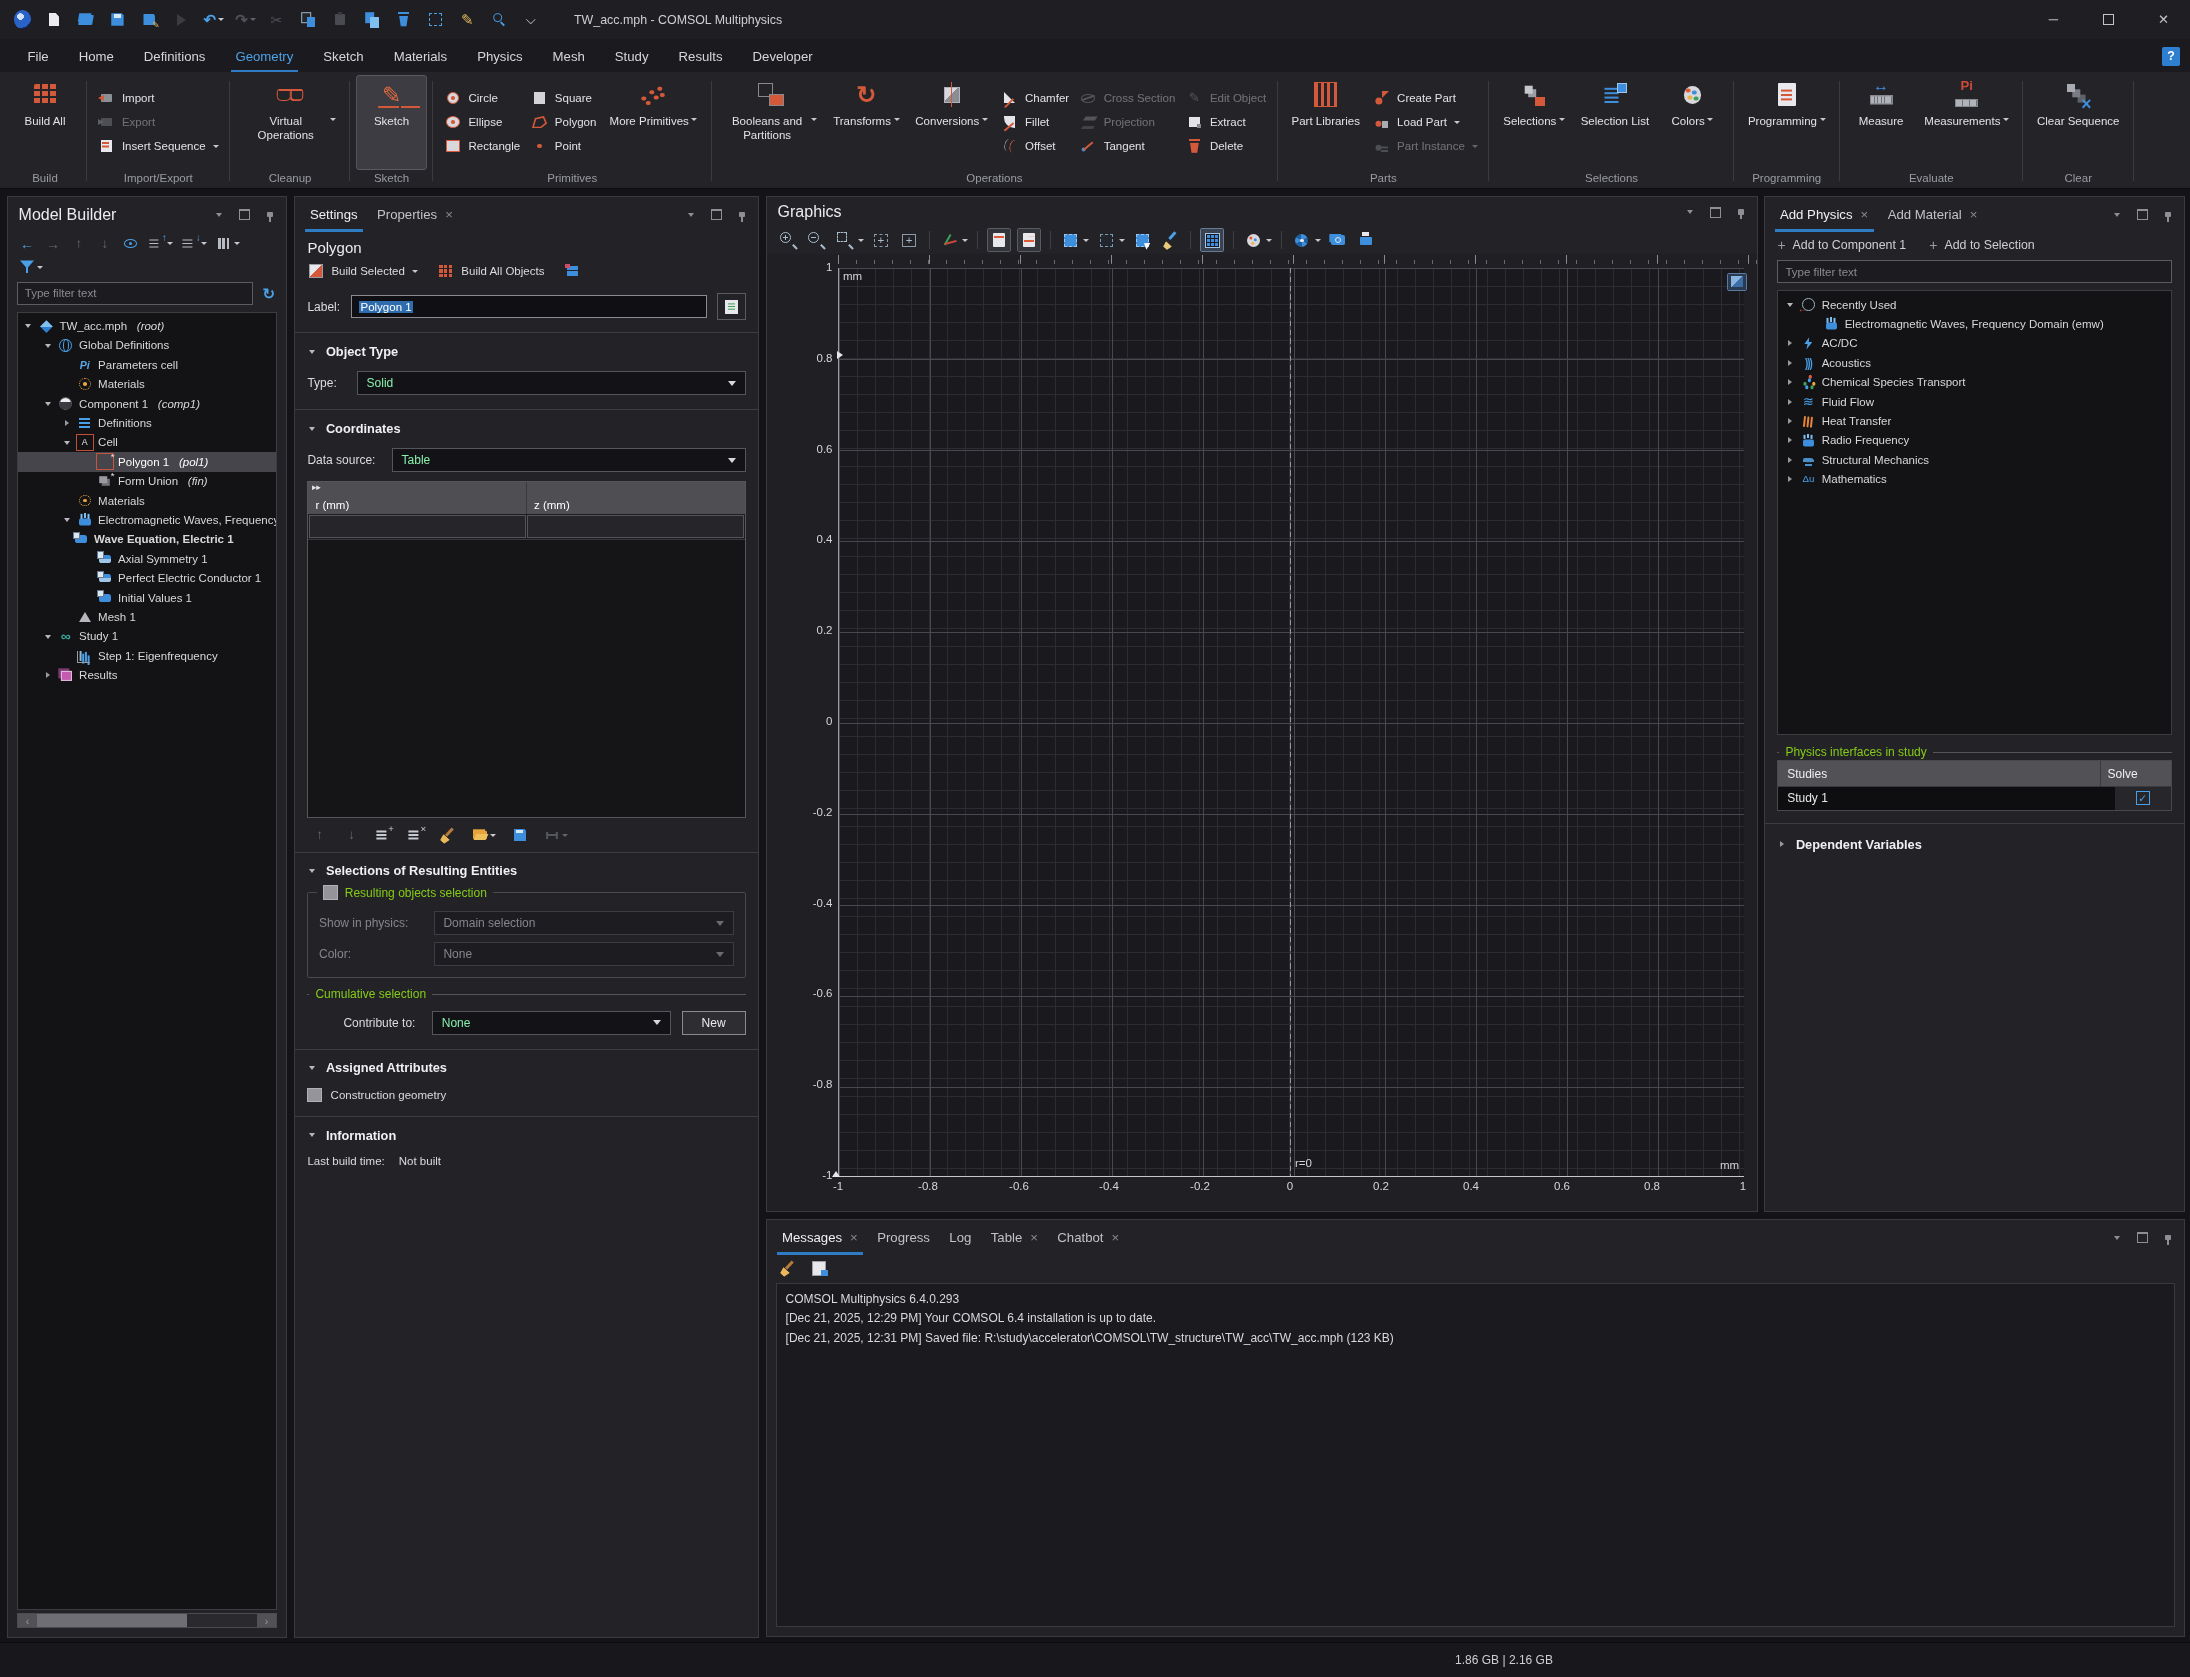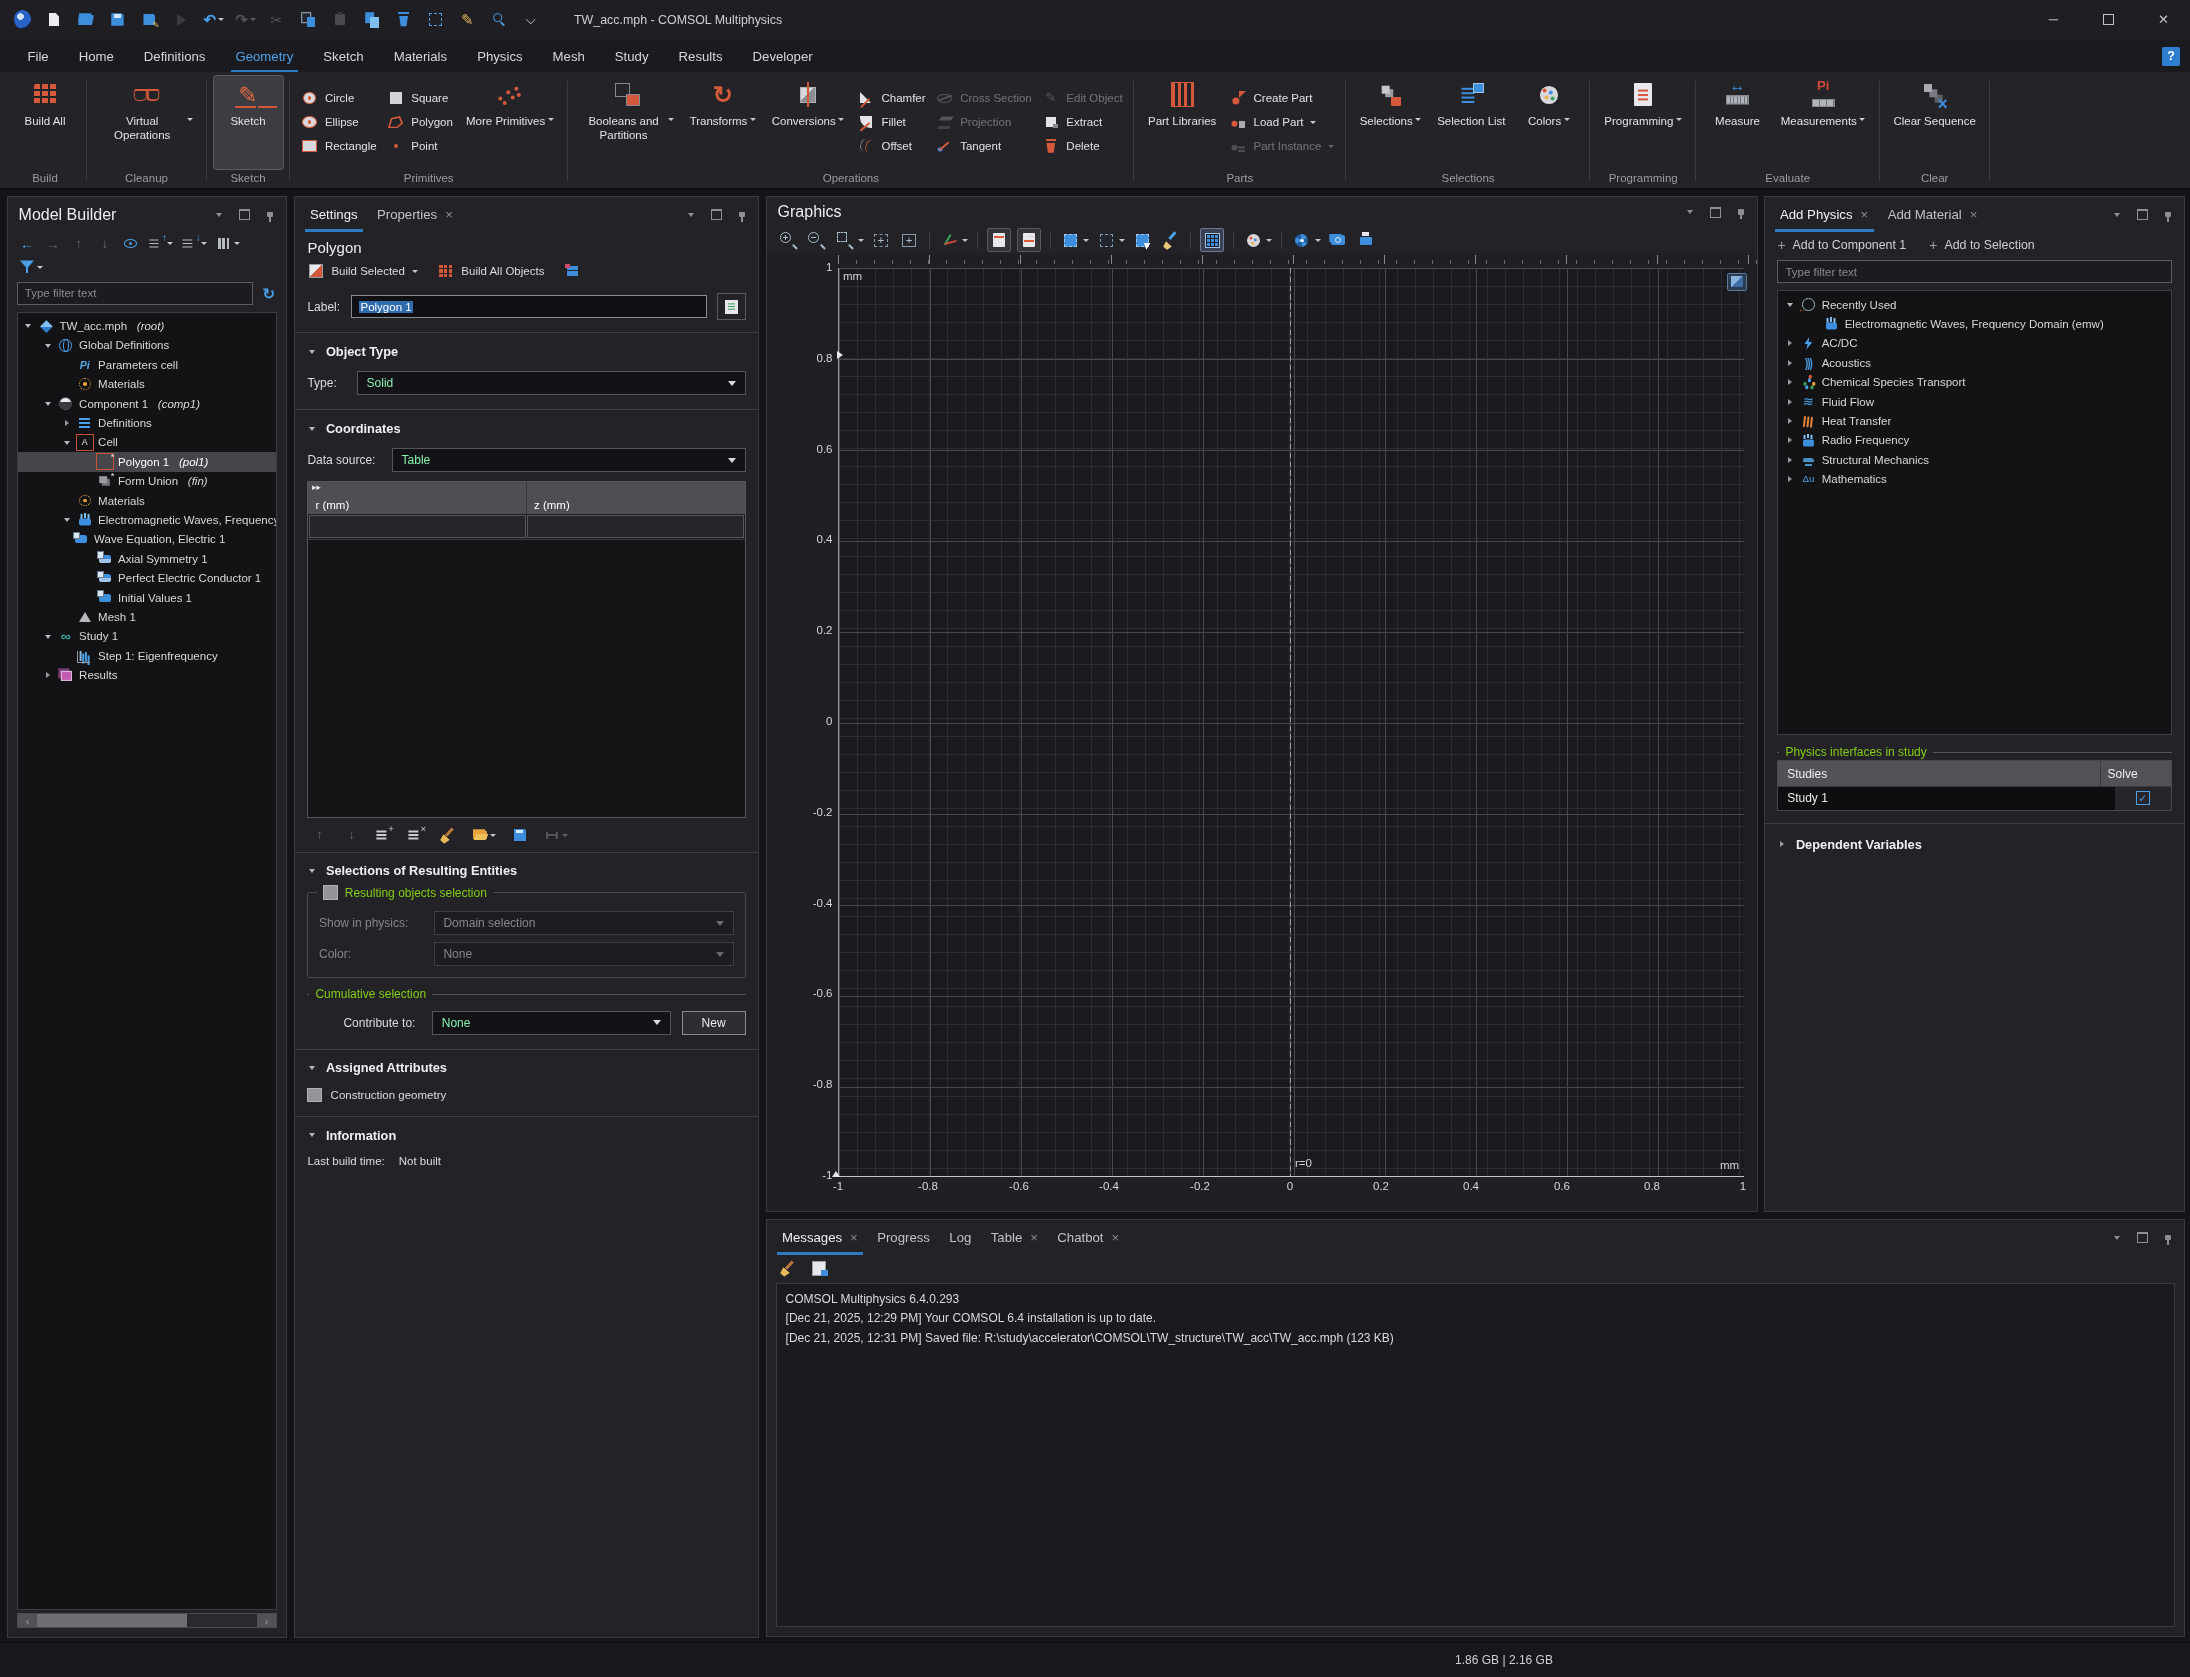--- a/index.html
+++ b/index.html
@@ -444,20 +444,40 @@
             <span class="ric ric-build-all"></span>
             <span class="lblwrap">
               <span class="lbl">Build All</span>
             </span>
           </div>
         </div>
         <div class="rgroup-label">Build</div>
       </div>
       <div class="rgroup">
         <div class="rgroup-items">
+          <div class="rcol">
+            <div class="rbtn-sm">
+              <span class="ic ic-import"></span>
+              <span>Import</span>
+            </div>
+            <div class="rbtn-sm dim">
+              <span class="ic ic-export"></span>
+              <span>Export</span>
+            </div>
+            <div class="rbtn-sm">
+              <span class="ic ic-insert-sequence"></span>
+              <span>Insert Sequence</span>
+              <span class="caret"></span>
+            </div>
+          </div>
+        </div>
+        <div class="rgroup-label">Import/Export</div>
+      </div>
+      <div class="rgroup">
+        <div class="rgroup-items">
           <div class="rbtn-lg">
             <span class="ric ric-virtual-operations"></span>
             <span class="lblwrap">
               <span class="lbl">Virtual Operations</span>
               <span class="caret"></span>
             </span>
           </div>
         </div>
         <div class="rgroup-label">Cleanup</div>
       </div>
@@ -780,21 +800,21 @@
         <div class="trow" style="padding-left: 44px;">
           <span class="exp"></span>
           <span class="ti ti-materials"></span>
           <span>Materials</span>
         </div>
         <div class="trow" style="padding-left: 44px;">
           <span class="exp exp-open"></span>
           <span class="ti ti-emw"></span>
           <span>Electromagnetic Waves, Frequency Domain (emw)</span>
         </div>
-        <div class="trow" style="padding-left: 40px;">
+        <div class="trow" style="padding-left: 40px; font-weight: bold;">
           <span class="exp"></span>
           <span class="ti ti-feature-solid"></span>
           <span>Wave Equation, Electric 1</span>
         </div>
         <div class="trow" style="padding-left: 64px;">
           <span class="exp"></span>
           <span class="ti ti-feature-split"></span>
           <span>Axial Symmetry 1</span>
         </div>
         <div class="trow" style="padding-left: 64px;">

